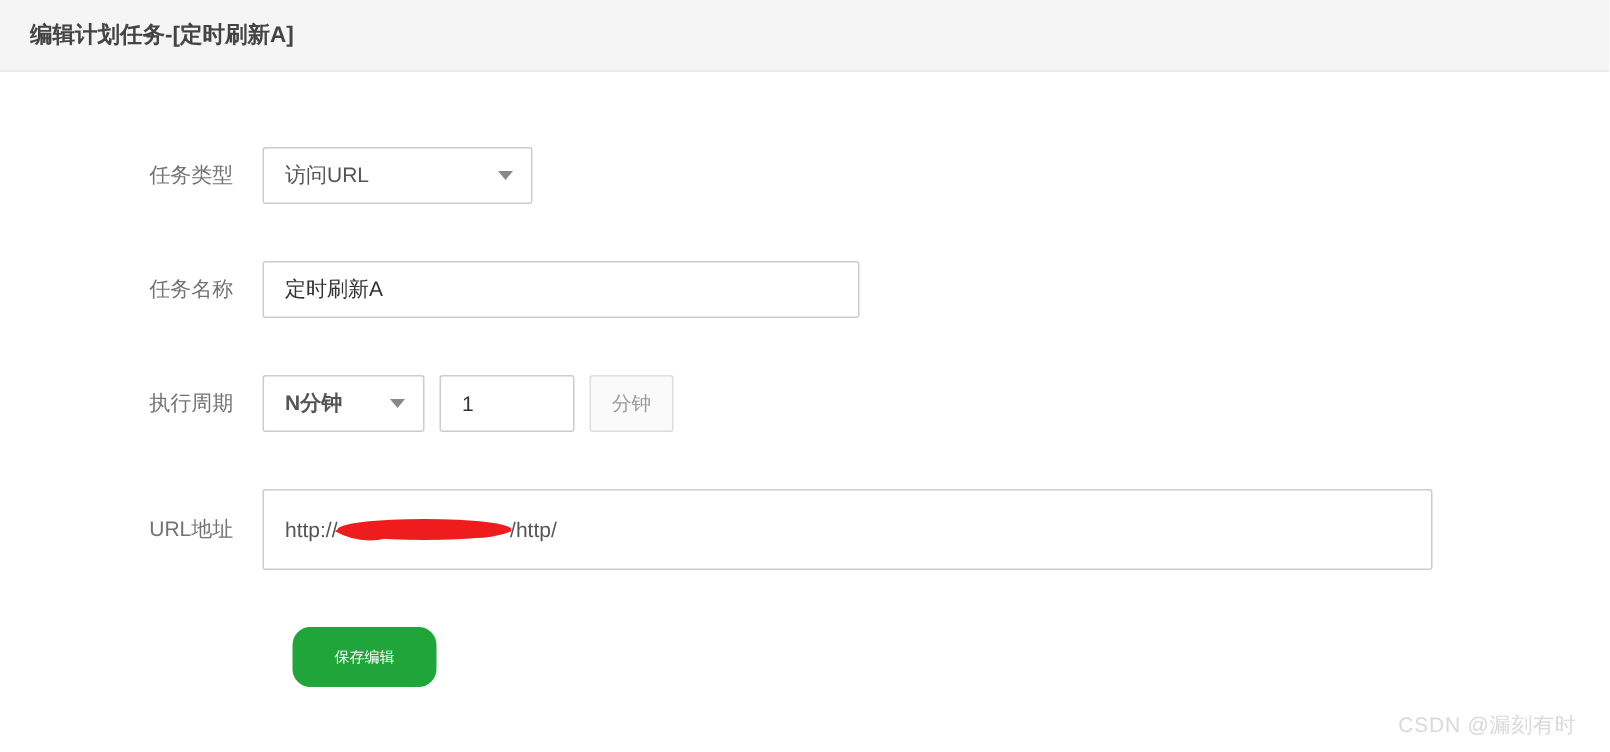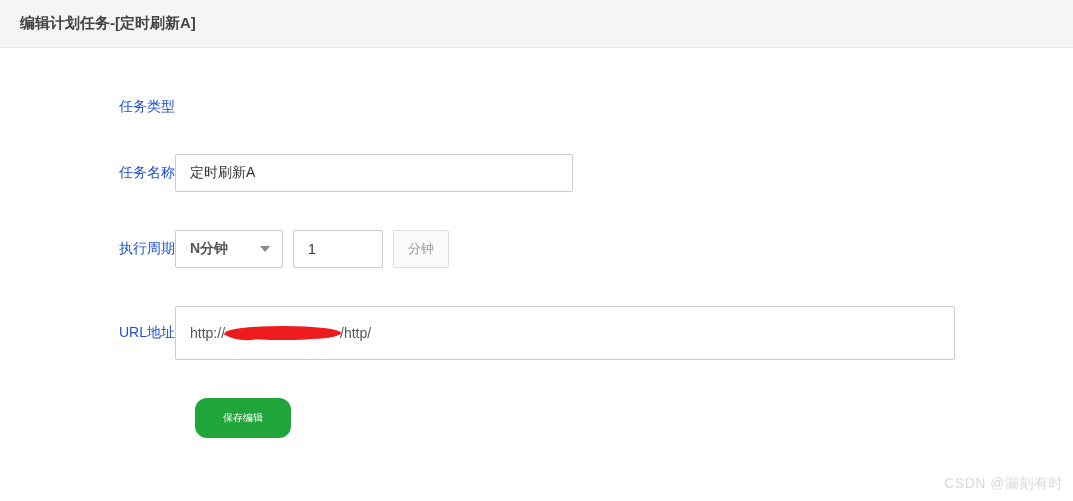--- a/index.html
+++ b/index.html
@@ -29,22 +29,22 @@
       padding: 50px 0 0 0;
     }
     .form-row {
       display: flex;
       align-items: center;
       margin-bottom: 38px;
       padding-left: 80px;
     }
     .form-label {
       width: 95px;
-      text-align: right;
-      color: #1d4ed8;
+      text-align: center;
+      color: #737373;
       font-size: 14px;
       flex-shrink: 0;
     }
     .select-box {
       position: relative;
       display: inline-flex;
       align-items: center;
       border: 1px solid #ccc;
       border-radius: 2px;
       background: #fff;
@@ -120,21 +120,21 @@
       height: 14px;
       vertical-align: middle;
     }
     .redact svg {
       position: absolute;
       top: -6px;
       left: -4px;
     }
     .watermark {
       position: absolute;
-      right: 10px;
+      right: 22px;
       bottom: 8px;
       color: #d9d9d9;
       font-size: 14px;
       letter-spacing: 0.5px;
     }
     .url-display {
       display: flex;
       align-items: center;
       border: 1px solid #ccc;
       border-radius: 2px;
@@ -151,20 +151,24 @@
 <body>
 
 <div class="header">
   <span>编辑计划任务-[定时刷新A]</span>
 </div>
 
 <div class="form-area">
 
   <div class="form-row">
     <div class="form-label">任务类型</div>
+    <div class="select-box wide">
+      <span>访问URL</span>
+      <span class="chevron"></span>
+    </div>
   </div>
 
   <div class="form-row">
     <div class="form-label">任务名称</div>
     <input type="text" class="text-input med" value="定时刷新A" style="">
   </div>
 
   <div class="form-row">
     <div class="form-label">执行周期</div>
     <div class="select-box narrow">

